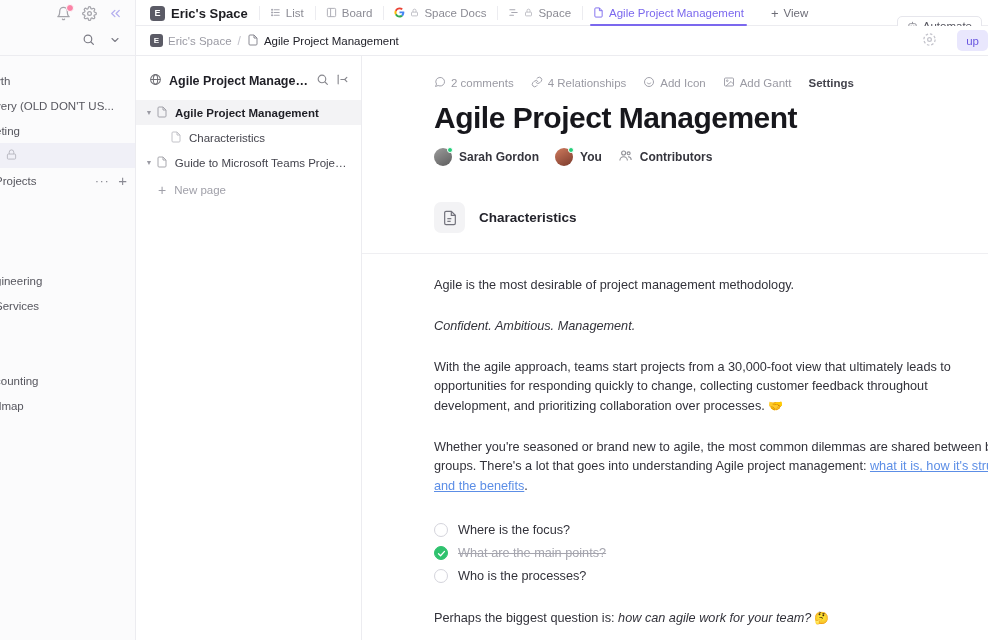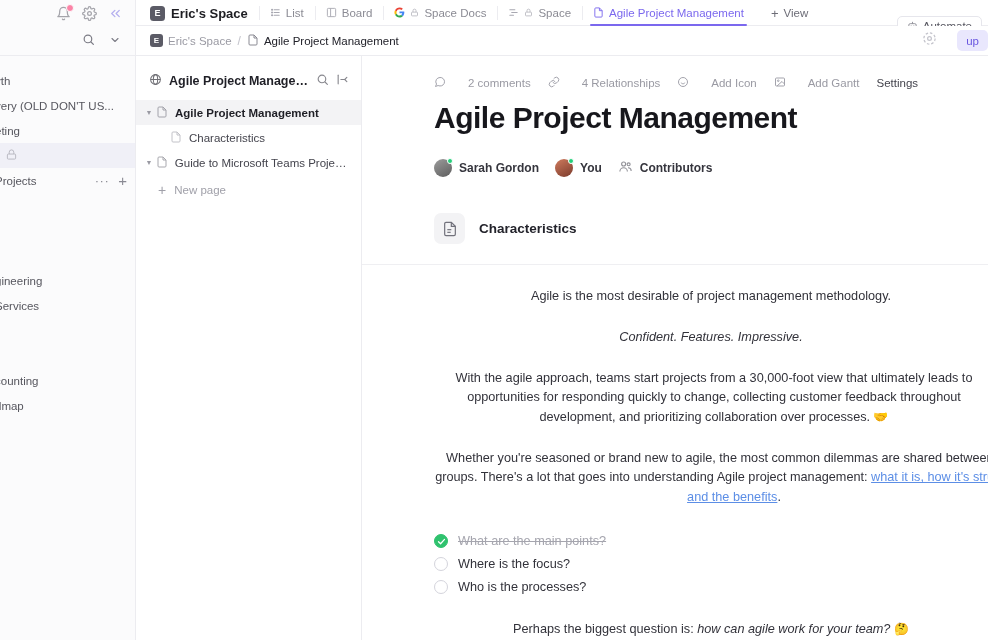--- a/index.html
+++ b/index.html
@@ -108,21 +108,21 @@
   .crumb.muted { color: #9a9aa3; }
   .crumb.curr { color: #22222a; }
   .crumb-sep { color: #c2c2ca; margin: 0 6px; font-size: 12px; }
   .crumb-logo {
     width: 13px; height: 13px; border-radius: 3px;
     background: #5b5b66; color: #fff; font-size: 8px; font-weight: bold;
     display: flex; align-items: center; justify-content: center;
   }
   .crumb-right {
     position: absolute; right: 0px; top: 4px;
-    display: flex; align-items: center; gap: 20px;
+    display: flex; align-items: flex-end; gap: 20px;
   }
   .upgrade-btn {
     height: 21px; padding: 0 9px; border-radius: 5px;
     background: #e9e7fd; color: #6a57e0;
     font-size: 11.5px; display: flex; align-items: center;
   }
 
   
   .body { display: flex; height: 584px; }
 
@@ -169,31 +169,31 @@
   .docpane {
     flex: 1; height: 584px; overflow: hidden;
     padding: 18px 0 0 0; position: relative; background: #fff;
   }
   .doc-inner { padding-left: 72px; padding-right: 0; }
 
   .doc-meta {
     display: flex; align-items: center; gap: 17px;
     font-size: 11.5px; color: #9a9aa3; height: 18px;
   }
-  .doc-meta .mi { display: flex; align-items: center; gap: 22px; white-space: nowrap; }
-  .doc-meta .mi.strong { color: #44444d; font-weight: normal; }
+  .doc-meta .mi { display: flex; align-items: center; gap: 5px; white-space: nowrap; }
+  .doc-meta .mi.strong { color: #44444d; font-weight: bold; }
 
   .doc-title {
     font-size: 30px; font-weight: bold; color: #17171c;
     letter-spacing: -.5px; margin-top: 9px; line-height: 1.15;
     white-space: nowrap;
   }
   .doc-people {
     display: flex; align-items: center; gap: 16px;
-    margin-top: 23px; font-size: 12px; color: #35353d; font-weight: bold;
+    margin-top: 12px; font-size: 12px; color: #35353d; font-weight: bold;
   }
   .person { display: flex; align-items: center; gap: 7px; }
   .avatar {
     width: 18px; height: 18px; border-radius: 50%;
     position: relative; display: block;
   }
   .avatar.a1 { background: linear-gradient(150deg,#9c9c9c,#5d5d5d); }
   .avatar.a2 { background: linear-gradient(150deg,#cf7b5e,#7b3a2b); }
   .dot-online {
     position: absolute; right: -1px; top: -1px;
@@ -214,21 +214,21 @@
   .subpage-label { font-size: 13.5px; font-weight: bold; color: #23232b; }
 
   .divider {
     margin-top: 9px; margin-left: -72px;
     height: 1px; background: #efeff2; width: 1000px;
   }
 
   
   .p {
     font-size: 12.7px; line-height: 1.52; color: #32323a;
-    margin-top: 22px; white-space: nowrap; text-align: center;
+    margin-top: 22px; white-space: nowrap;
   }
   .p.wrap { white-space: normal; width: 560px; }
   .p.italic { font-style: italic; }
   .lnk { color: #5c8ee6; text-decoration: underline; }
 
   .checklist { margin-top: 23px; }
   .chk-row {
     display: flex; align-items: center; gap: 10px;
     height: 23px; font-size: 12.7px; color: #32323a;
   }
@@ -606,41 +606,41 @@
                   <line x1="8" y1="17" x2="13" y2="17"></line>
                 </svg>
             </span>
             <span class="subpage-label">Characteristics</span>
           </div>
 
           <div class="divider"></div>
 
           <div class="p">Agile is the most desirable of project management methodology.</div>
 
-          <div class="p italic">Confident. Features. Impressive.</div>
+          <div class="p italic">Confident. Ambitious. Management.</div>
 
           <div class="p wrap"><span>With the agile approach, teams start projects from a 30,000-foot view that ultimately leads to opportunities for responding quickly to change, collecting customer feedback throughout development, and prioritizing collaboration over processes.</span> <span class="emoji">🤝</span></div>
 
           <div class="p wrap" style="width:600px"><span>Whether you're seasoned or brand new to agile, the most common dilemmas are shared between both groups. There's a lot that goes into understanding Agile project management: </span><a class="lnk">what it is, how it's structured, and the benefits</a><span>.</span></div>
 
           <div class="checklist">
+            <div class="chk-row">
+              <span class="chk-box"></span>
+              <span class="chk-txt">Where is the focus?</span>
+            </div>
             <div class="chk-row done">
               <span class="chk-box done">
                 <svg width="9" height="9" viewBox="0 0 24 24" fill="none" stroke="#fff" stroke-width="3.4" stroke-linecap="round" stroke-linejoin="round">
                     <polyline points="4 12.5 9.5 18 20 6.5"></polyline>
                   </svg>
               </span>
               <span class="chk-txt">What are the main points?</span>
             </div>
             <div class="chk-row">
               <span class="chk-box"></span>
-              <span class="chk-txt">Where is the focus?</span>
-            </div>
-            <div class="chk-row">
-              <span class="chk-box"></span>
               <span class="chk-txt">Who is the processes?</span>
             </div>
           </div>
 
           <div class="p last"><span>Perhaps the biggest question is: </span><i>how can agile work for your team?</i> <span class="emoji">🤔</span></div>
 
         </div>
 
       </div>
 

